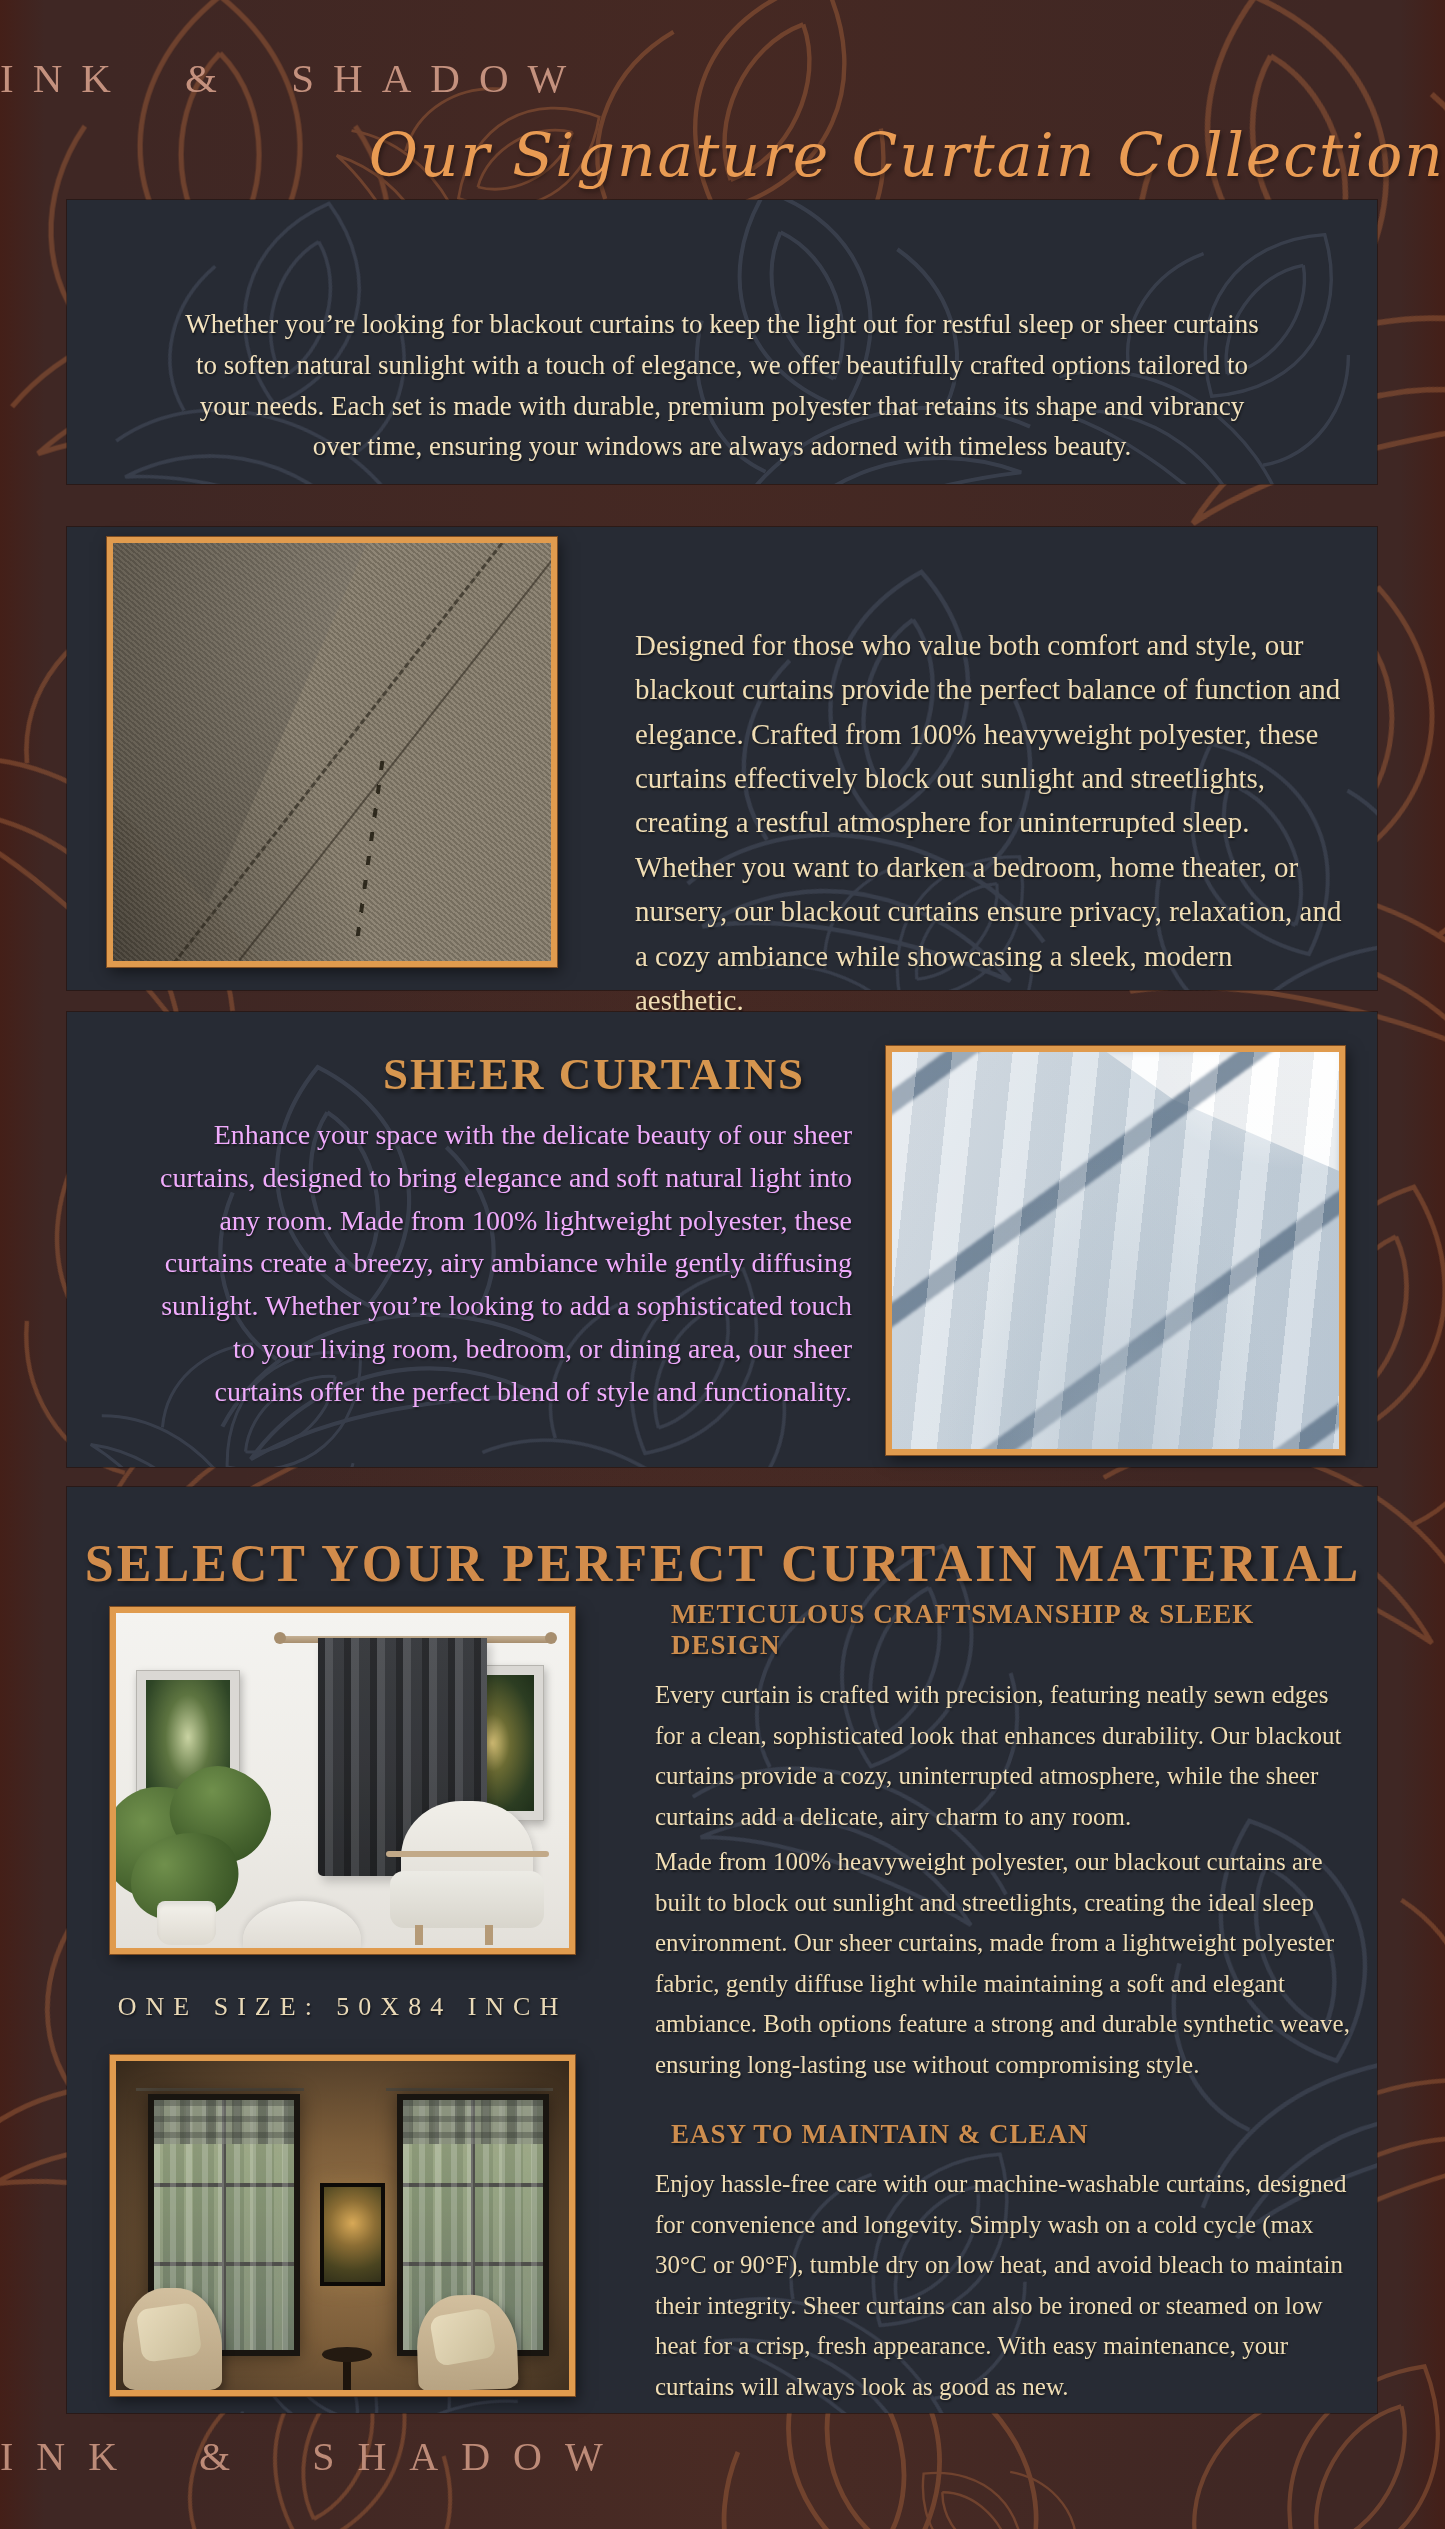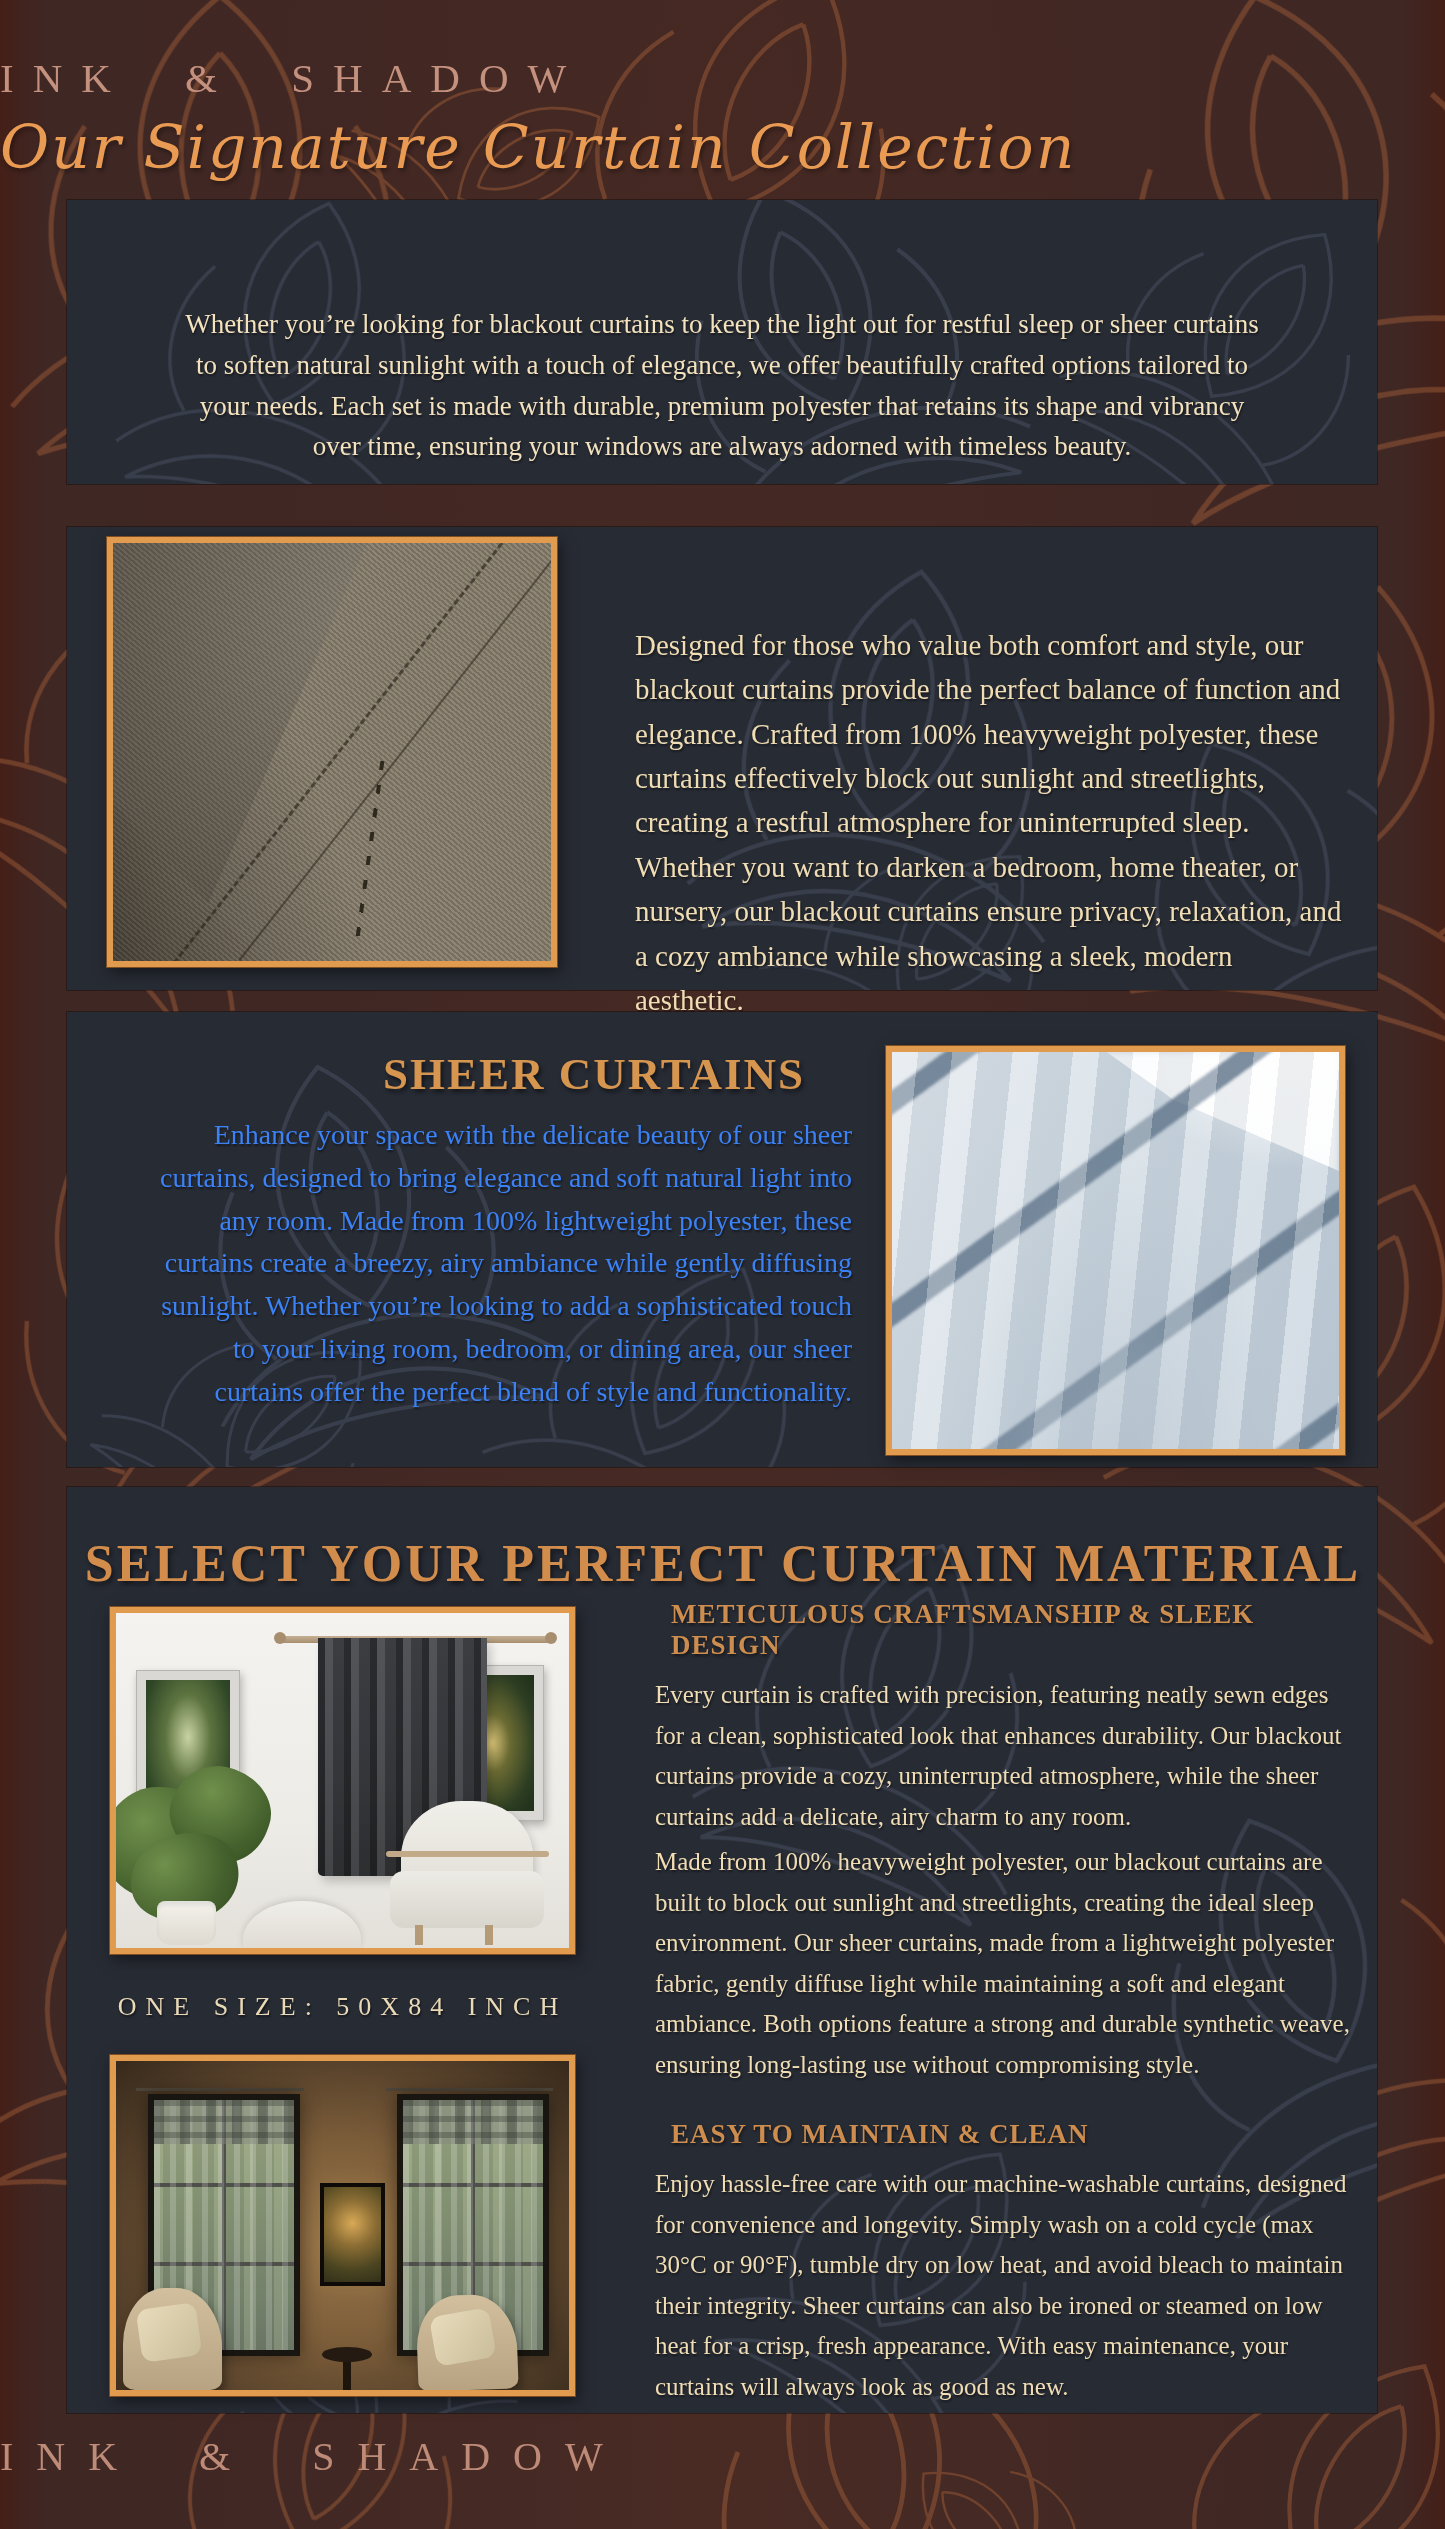--- a/index.html
+++ b/index.html
@@ -13,21 +13,21 @@
   .pat{position:absolute;inset:0;width:100%;height:100%;pointer-events:none;}
   .panel{position:absolute;left:67px;width:1310px;background:#272b34;box-shadow:0 0 0 1px rgba(0,0,0,.35);}
   .p-intro{top:200px;height:284px;}
   .p-blackout{top:527px;height:463px;}
   .p-sheer{top:1012px;height:455px;}
   .p-material{top:1487px;height:926px;}
 
   .brand{position:absolute;left:0;width:100%;text-align:left;color:#c4917e;
     font-size:41px;letter-spacing:19px;word-spacing:26px;font-weight:400;}
   .brand-top{top:54px;}
-  .tagline{position:absolute;top:112px;left:0;width:100%;text-align:left;color:#e99b53;
+  .tagline{position:absolute;top:120px;left:0;width:100%;text-align:right;color:#e99b53;
     font-style:italic;font-size:60px;letter-spacing:2px;font-family:"DejaVu Serif", serif;
     text-shadow:2px 3px 4px rgba(0,0,0,.35);}
   .brand-bottom{top:2433px;color:#bd8b78;font-size:40px;letter-spacing:23px;}
 
   .intro-title{position:absolute;top:28px;left:0;width:100%;margin:0;text-align:center;
     color:#a5592b;font-size:47px;font-weight:500;letter-spacing:10px;
     text-shadow:1px 2px 2px rgba(0,0,0,.5);}
   .intro-body{position:absolute;top:104px;left:50%;transform:translateX(-50%);width:1085px;margin:0;
     text-align:center;color:#f3e2bd;font-size:27px;line-height:1.51;
     text-shadow:1px 2px 2px rgba(0,0,0,.45);}
@@ -58,21 +58,21 @@
   
   .photo-sheer{left:819px;top:34px;width:447px;height:397px;background:linear-gradient(115deg,#e0e6ec 0%,#cdd8e1 45%,#c0cdd9 100%);}
   .sf-white{inset:0;background:#fbfcfd;clip-path:polygon(48% 0,100% 0,100% 30%,63% 12%);filter:blur(3px);}
   .sf-white2{right:0;top:0;width:45%;height:30%;background:radial-gradient(ellipse at 80% 0%, rgba(255,255,255,.95), rgba(255,255,255,0) 70%);}
   .sf-stripes{inset:-10%;background:repeating-linear-gradient(-36deg, rgba(86,108,131,0) 0 76px, rgba(86,108,131,.78) 76px 96px, rgba(86,108,131,0) 96px 172px);filter:blur(1.5px);}
   .sf-folds{inset:0;background:repeating-linear-gradient(96deg, rgba(255,255,255,.30) 0 26px, rgba(130,145,160,.14) 26px 60px);}
   .sf-glow{inset:0;background:radial-gradient(ellipse at 50% 115%, rgba(170,185,198,.5), transparent 55%);}
 
   .sh-title{position:absolute;top:36px;left:527px;transform:translateX(-50%);margin:0;white-space:nowrap;
     color:#d6964f;font-size:45px;font-weight:700;letter-spacing:2px;text-shadow:2px 3px 4px rgba(0,0,0,.55);}
-  .sh-body{position:absolute;top:102px;left:73px;width:712px;margin:0;text-align:right;color:#3b82f6;
+  .sh-body{position:absolute;top:102px;left:73px;width:712px;margin:0;text-align:right;color:#f0abfc;
     font-size:28px;line-height:1.53;text-shadow:1px 2px 2px rgba(0,0,0,.45);}
 
   
   .mat-title{position:absolute;top:46px;left:50%;transform:translateX(-50%);margin:1px;white-space:nowrap;
     color:#d28c4b;font-size:52px;font-weight:700;letter-spacing:3px;text-shadow:2px 3px 5px rgba(0,0,0,.55);}
   .photo-roomA{left:43px;top:120px;width:453px;height:335px;background:linear-gradient(180deg,#f4f3f0 0%,#edebe6 65%,#e3e0da 100%);}
   .photo-roomB{left:43px;top:568px;width:453px;height:329px;background:radial-gradient(ellipse at 50% 55%,#97754b 0%,#7d5e3a 38%,#55402a 72%,#37291b 100%);}
   .size-caption{position:absolute;top:505px;left:43px;width:465px;text-align:center;color:#ead9b6;
     font-size:26px;letter-spacing:9px;text-shadow:1px 2px 2px rgba(0,0,0,.5);}
 

